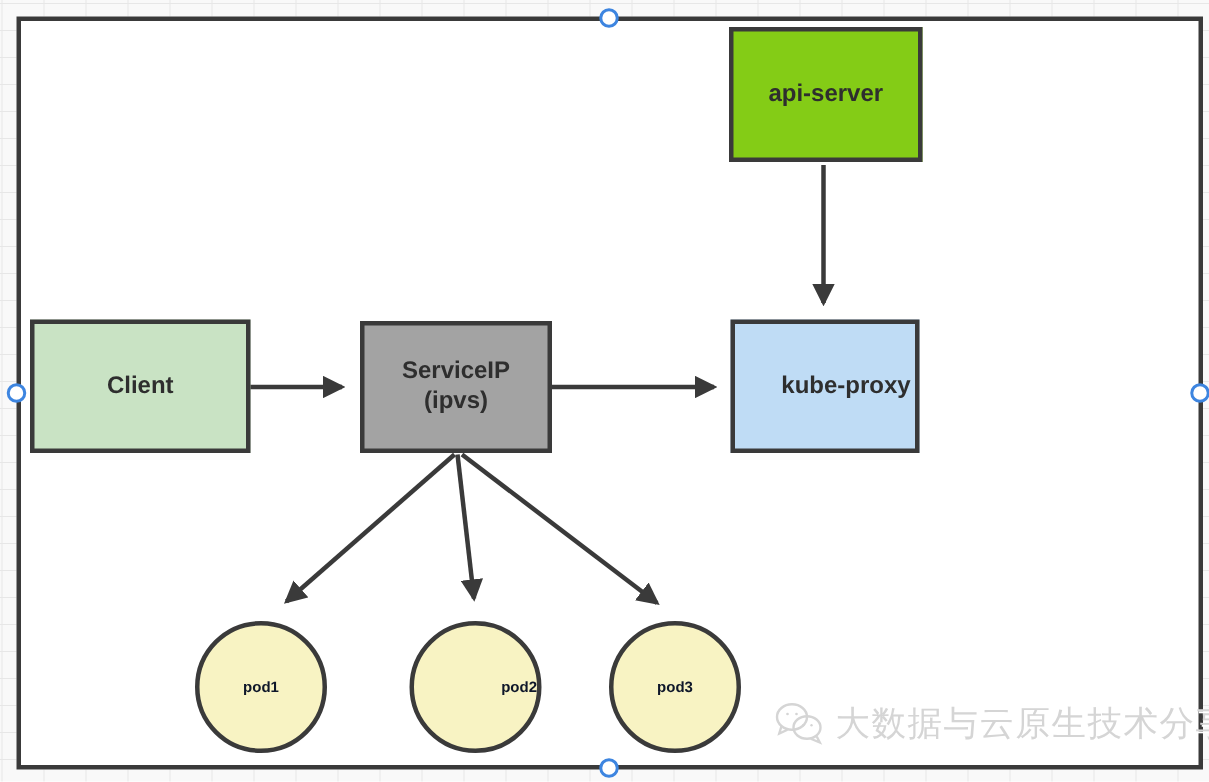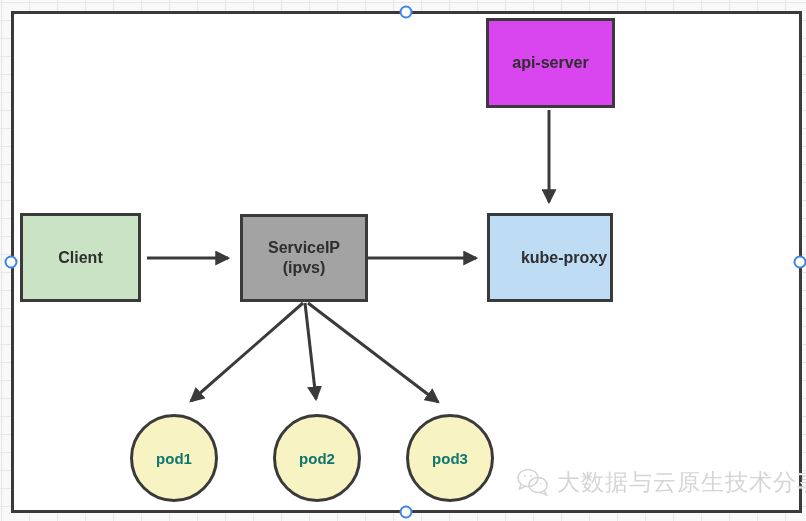--- a/index.html
+++ b/index.html
@@ -28,37 +28,37 @@
     flex-direction: column;
     align-items: center;
     justify-content: center;
     font-weight: bold;
     font-size: 16px;
     color: #2e2e2e;
     text-align: center;
     line-height: 1.25;
   }
   .node-api-server { left: 486px; top: 18px;  width: 129px; height: 90px; }
-  .node-client     { left: 20px;  top: 213px; width: 121px; height: 89px; }
+  .node-client     { left: 20px;  top: 213px; width: 147px; height: 89px; }
   .node-serviceip  { left: 240px; top: 214px; width: 128px; height: 88px; }
   .node-kubeproxy  { left: 487px; top: 213px; width: 126px; height: 89px; padding-left: 28px; }
   .pod {
     position: absolute;
     width: 88px; height: 88px;
     border-radius: 50%;
     border: 3px solid #3a3a3a;
     display: flex;
     align-items: center;
     justify-content: center;
     font-weight: bold;
-    font-size: 15px;
-    color: #0f766e;
+    font-size: 10px;
+    color: #0f172a;
   }
   .pod1 { left: 130px; top: 414px; }
-  .pod2 { left: 273px; top: 414px; }
+  .pod2 { left: 273px; top: 414px; justify-content: flex-end; }
   .pod3 { left: 406px; top: 414px; justify-content: center; }
   .arrow-layer {
     position: absolute;
     left: 0; top: 0;
     width: 806px; height: 521px;
     pointer-events: none;
   }
   .handle {
     position: absolute;
     width: 13px; height: 13px;
@@ -101,21 +101,21 @@
   <g stroke="#3a3a3a" stroke-width="3" fill="none">
     <line x1="549" y1="110" x2="549" y2="202" marker-end="url(#ah)"></line>
     <line x1="147" y1="258" x2="228" y2="258" marker-end="url(#ah)"></line>
     <line x1="368" y1="258" x2="476" y2="258" marker-end="url(#ah)"></line>
     <line x1="303" y1="303" x2="191" y2="401" marker-end="url(#ah)"></line>
     <line x1="305" y1="303" x2="316" y2="399" marker-end="url(#ah)"></line>
     <line x1="308" y1="303" x2="438" y2="402" marker-end="url(#ah)"></line>
   </g>
 </svg>
 
-<div class="node node-api-server" style="background-color: #d946ef;">
+<div class="node node-api-server" style="background-color: #84cc16;">
   <span>api-server</span>
 </div>
 
 <div class="node node-client" style="background-color: rgb(201, 227, 196);">
   <span>Client</span>
 </div>
 
 <div class="node node-serviceip" style="background-color: #a3a3a3;">
   <span>ServiceIP</span>
   <span>(ipvs)</span>

